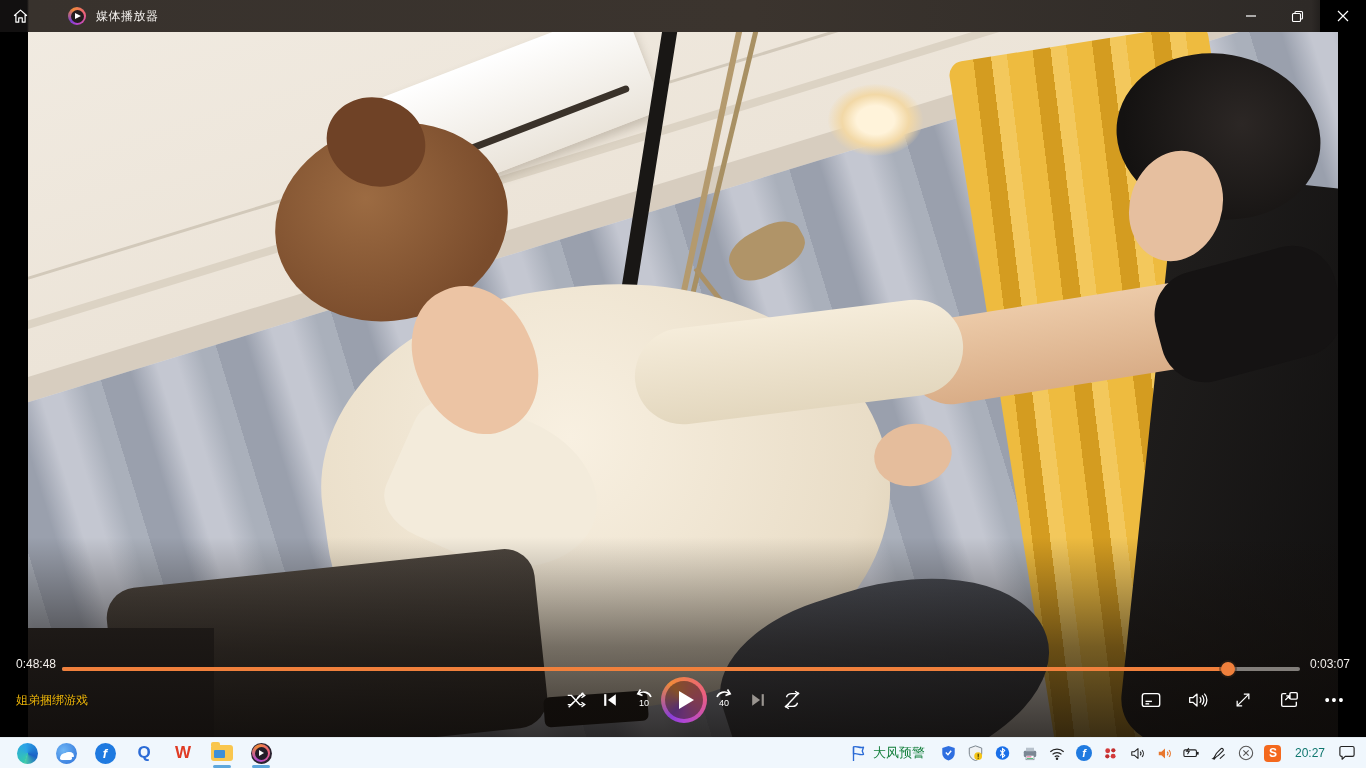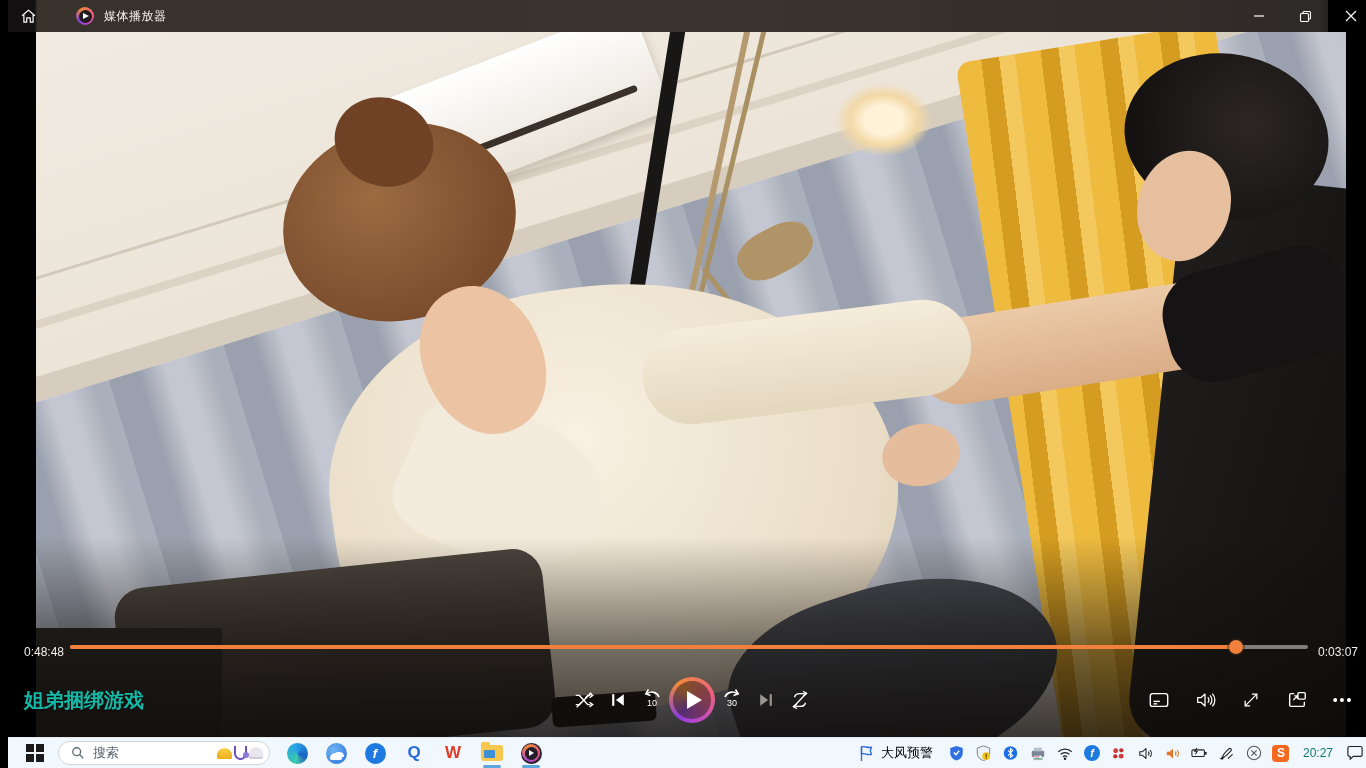--- a/index.html
+++ b/index.html
@@ -1,18 +1,18 @@
 <!DOCTYPE html>
 <html><head>
 <meta charset="utf-8">
 <style>
   * { margin:0; padding:0; box-sizing:border-box; }
   html,body { width:1366px; height:768px; overflow:hidden; background:#000;
     font-family:"Liberation Sans", sans-serif; }
-  .app { position:relative; width:1220px; height:768px;margin-left:8px; }
+  .app { position:relative; width:1220px; height:768px; }
 
   
   .titlebar { position:absolute; top:0; left:0; width:1366px; height:32px;
     background:linear-gradient(90deg,#121010 0,#121010 27px,#38322d 29px,#3b342e 55%,#2e2a27 96%,#0c0b0a 98%);
     display:flex; align-items:center; color:#fff; z-index:50; }
   .tb-btn { width:40px; height:32px; display:flex; align-items:center; justify-content:center; cursor:default; }
   .tb-title { font-size:12px; color:#f5f2ef; margin-left:10px; letter-spacing:.5px; }
   .applogo { width:18px; height:18px; border-radius:50%;
     background:conic-gradient(from -30deg,#f08a3a,#ec5f80 30%,#b042d2 60%,#7a3fd0 72%,#f08a3a);
     display:flex; align-items:center; justify-content:center; margin-left:28px; }
@@ -76,30 +76,30 @@
     background:linear-gradient(#474a52,#2f3238); transform:rotate(-18deg); }
   .floor-dark { left:84px; top:536px; width:430px; height:180px; border-radius:30px;
     background:linear-gradient(#4b443d,#2b2723); transform:rotate(-6deg); }
   .floor-corner { left:-24px; top:596px; width:210px; height:130px; background:#272321; }
   .remote { left:516px; top:662px; width:104px; height:30px; border-radius:6px; background:#16120e; transform:rotate(-4deg); }
   .shade { left:0; bottom:0; width:100%; height:200px;
     background:linear-gradient(rgba(10,8,6,0),rgba(18,14,11,.55) 55%,rgba(14,11,9,.8)); }
 
   
   .controls { position:absolute; left:0; bottom:0; width:1366px; z-index:20; color:#fff; }
-  .progress-row { display:flex; align-items:flex-start; padding:0 16px 0 16px; height:26px; gap:2px; }
+  .progress-row { display:flex; align-items:flex-end; padding:0 16px 0 16px; height:26px; gap:2px; }
   .time { font-size:12px; color:#f2efec; min-width:44px; }
   .time.right { text-align:right; min-width:48px; }
   .track { position:relative; flex:1; height:4px; border-radius:2px; background:rgba(190,186,182,.65); cursor:pointer; }
   .track .filled { position:absolute; left:0; top:0; height:4px; border-radius:2px; background:#f0803c; }
   .track .thumb { position:absolute; top:-5px; width:14px; height:14px; border-radius:50%;
     background:#f0803c; box-shadow:0 0 0 2px rgba(60,40,25,.45); transform:translateX(-7px); cursor:pointer; }
   .controls-row { display:grid; grid-template-columns:1fr auto 1fr; align-items:center;
     height:66px; padding:0 14px 8px 16px; }
-  .media-title { font-size:20px; font-weight:bold; color:#14b8a6; text-shadow:0 1px 2px rgba(0,0,0,.5); }
+  .media-title { font-size:12px; font-weight:normal; color:#eab308; text-shadow:0 1px 2px rgba(0,0,0,.5); }
   .transport { display:flex; align-items:center; }
   .icon-btn { width:34px; height:34px; display:flex; align-items:center; justify-content:center;
     cursor:pointer; border-radius:4px; }
   .skip { position:relative; }
   .skip .num { position:absolute; font-size:9px; color:#fff; top:15px; left:0; right:0; text-align:center; }
   .playwrap { width:46px; height:46px; border-radius:50%;
     background:conic-gradient(from -40deg,#f08a3a,#ec5f80 32%,#ae45d6 62%,#8a3fd6 72%,#f08a3a);
     display:flex; align-items:center; justify-content:center; cursor:pointer; }
   .playwrap .pinner { width:38px; height:38px; border-radius:50%; background:rgba(43,33,27,.55);
     display:flex; align-items:center; justify-content:center; }
@@ -138,21 +138,21 @@
   .folder::before { content:""; position:absolute; top:-3px; left:0; width:9px; height:4px; background:#f9c64e; border-radius:2px 2px 0 0; }
   .folder::after { content:""; position:absolute; left:3px; top:5px; width:11px; height:8px; background:#3f8fd6; border-radius:1px; }
   .mp-c { background:#2b2330; position:relative; }
   .mp-c .ring { width:18px; height:18px; border-radius:50%;
     background:conic-gradient(from -30deg,#f08a3a,#ec5f80 32%,#ae45d6 65%,#f08a3a);
     display:flex; align-items:center; justify-content:center; }
   .mp-c .cri { width:13px; height:13px; border-radius:50%; background:#241c28; display:flex; align-items:center; justify-content:center; }
   .mp-c .ctri { width:0; height:0; border-left:5px solid #fff; border-top:3px solid transparent; border-bottom:3px solid transparent; margin-left:1px; }
   .tb-right { margin-left:auto; display:flex; align-items:center; gap:9px; padding-right:10px; }
   .widget { display:flex; align-items:center; gap:7px; cursor:pointer; padding:2px 6px; }
-  .widget .wtext { font-size:13px; color:#000000; }
+  .widget .wtext { font-size:13px; color:#15803d; }
   .tray { display:flex; align-items:center; gap:9px; }
   .tray-ic { width:18px; height:18px; display:flex; align-items:center; justify-content:center; cursor:pointer; }
   .sogou { width:17px; height:17px; border-radius:4px; background:#f4691e; color:#fff; font-weight:bold;
     font-size:12px; display:flex; align-items:center; justify-content:center; }
   .clock { font-size:12px; color:#0f766e; text-align:center; cursor:pointer; padding:0 4px; }
   svg { display:block; }
 </style>
 </head>
 <body>
 
@@ -264,21 +264,21 @@
           <div class="playwrap">
             <div class="pinner">
                 <div class="ptri"></div>
               </div>
           </div>
           <div class="icon-btn skip">
             <svg width="24" height="24" viewBox="0 0 24 24">
               <path d="M17 5.5 A 8 8 0 0 0 5 9" fill="none" stroke="#fff" stroke-width="1.6"></path>
               <path d="M15.5 1.5 L18.2 5.8 L13.5 7.5" fill="none" stroke="#fff" stroke-width="1.6"></path>
             </svg>
-            <span class="num">30</span>
+            <span class="num">40</span>
           </div>
           <div class="icon-btn">
             <svg width="20" height="20" viewBox="0 0 24 24">
               <path d="M5 5 L14.5 12 L5 19 Z" fill="#9a9590"></path>
               <rect x="16.4" y="5" width="2.6" height="14" fill="#9a9590"></rect>
             </svg>
           </div>
           <div class="icon-btn">
             <svg width="22" height="22" viewBox="0 0 24 24">
               <path d="M6 9 a6 5 0 0 1 6-4 h5 M18 15 a6 5 0 0 1-6 4 H7" fill="none" stroke="#fff" stroke-width="1.5"></path>
@@ -316,42 +316,20 @@
           </div>
           <div class="icon-btn">
             <span class="more-dots">•••</span>
           </div>
         </div>
       </div>
     </div>
   </div>
 
   <div class="taskbar">
-    <div class="tb-left">
-      <div class="startbtn">
-        <div class="winlogo">
-            <i></i>
-            <i></i>
-            <i></i>
-            <i></i>
-          </div>
-      </div>
-      <div class="searchpill">
-        <svg width="14" height="14" viewBox="0 0 16 16">
-          <circle cx="6.5" cy="6.5" r="4.5" fill="none" stroke="#5f6a72" stroke-width="1.5"></circle>
-          <line x1="10" y1="10" x2="14" y2="14" stroke="#5f6a72" stroke-width="1.5"></line>
-        </svg>
-        <span class="label">搜索</span>
-        <span class="mini-emoji">
-          <span class="hardhat"></span>
-          <span class="steth"></span>
-          <span class="chefhat"></span>
-        </span>
-      </div>
-    </div>
 
     <div class="apps">
       <div class="appslot">
           <div class="cir edge-c"></div>
         </div>
       <div class="appslot">
           <div class="cir cloud-c"></div>
         </div>
       <div class="appslot">
           <div class="cir flash-c">f</div>

